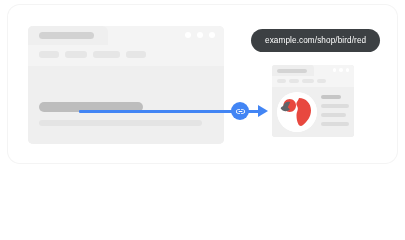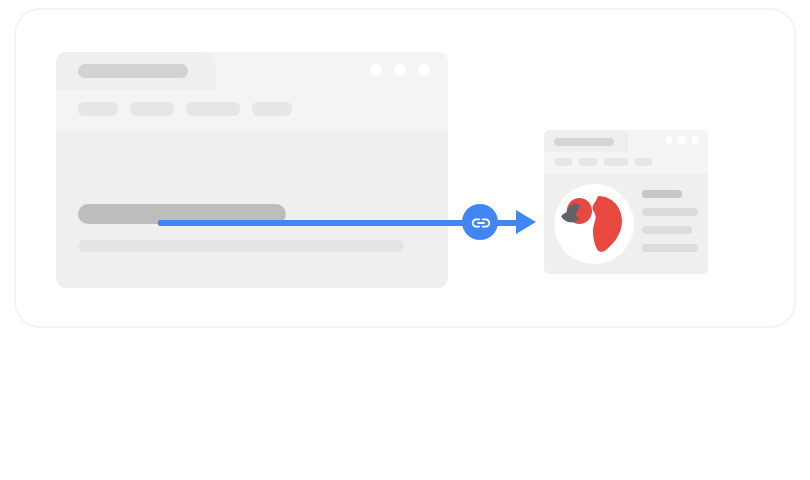--- a/index.html
+++ b/index.html
@@ -309,20 +309,21 @@
 
   <div class="arrow-line"></div>
   <div class="link-badge">
     <svg width="11" height="11" viewBox="0 0 24 24" aria-hidden="true">
       <path d="M3.9 12c0-1.71 1.39-3.1 3.1-3.1h4V7H7c-2.76 0-5 2.24-5 5s2.24 5 5 5h4v-1.9H7c-1.71 0-3.1-1.39-3.1-3.1zM8 13h8v-2H8v2zm9-6h-4v1.9h4c1.71 0 3.1 1.39 3.1 3.1s-1.39 3.1-3.1 3.1h-4V17h4c2.76 0 5-2.24 5-5s-2.24-5-5-5z" fill="#ffffff"></path>
     </svg>
   </div>
   <div class="arrow-tail"></div>
   <div class="arrow-head"></div>
 
+  <div class="url-pill">example.com/shop/bird/red</div>
 
   <div class="browser-right">
     <div class="br-chrome">
       <div class="br-tab">
         <div class="br-tab-bar"></div>
       </div>
       <div class="br-dots">
         <div class="br-dot"></div>
         <div class="br-dot"></div>
         <div class="br-dot"></div>

